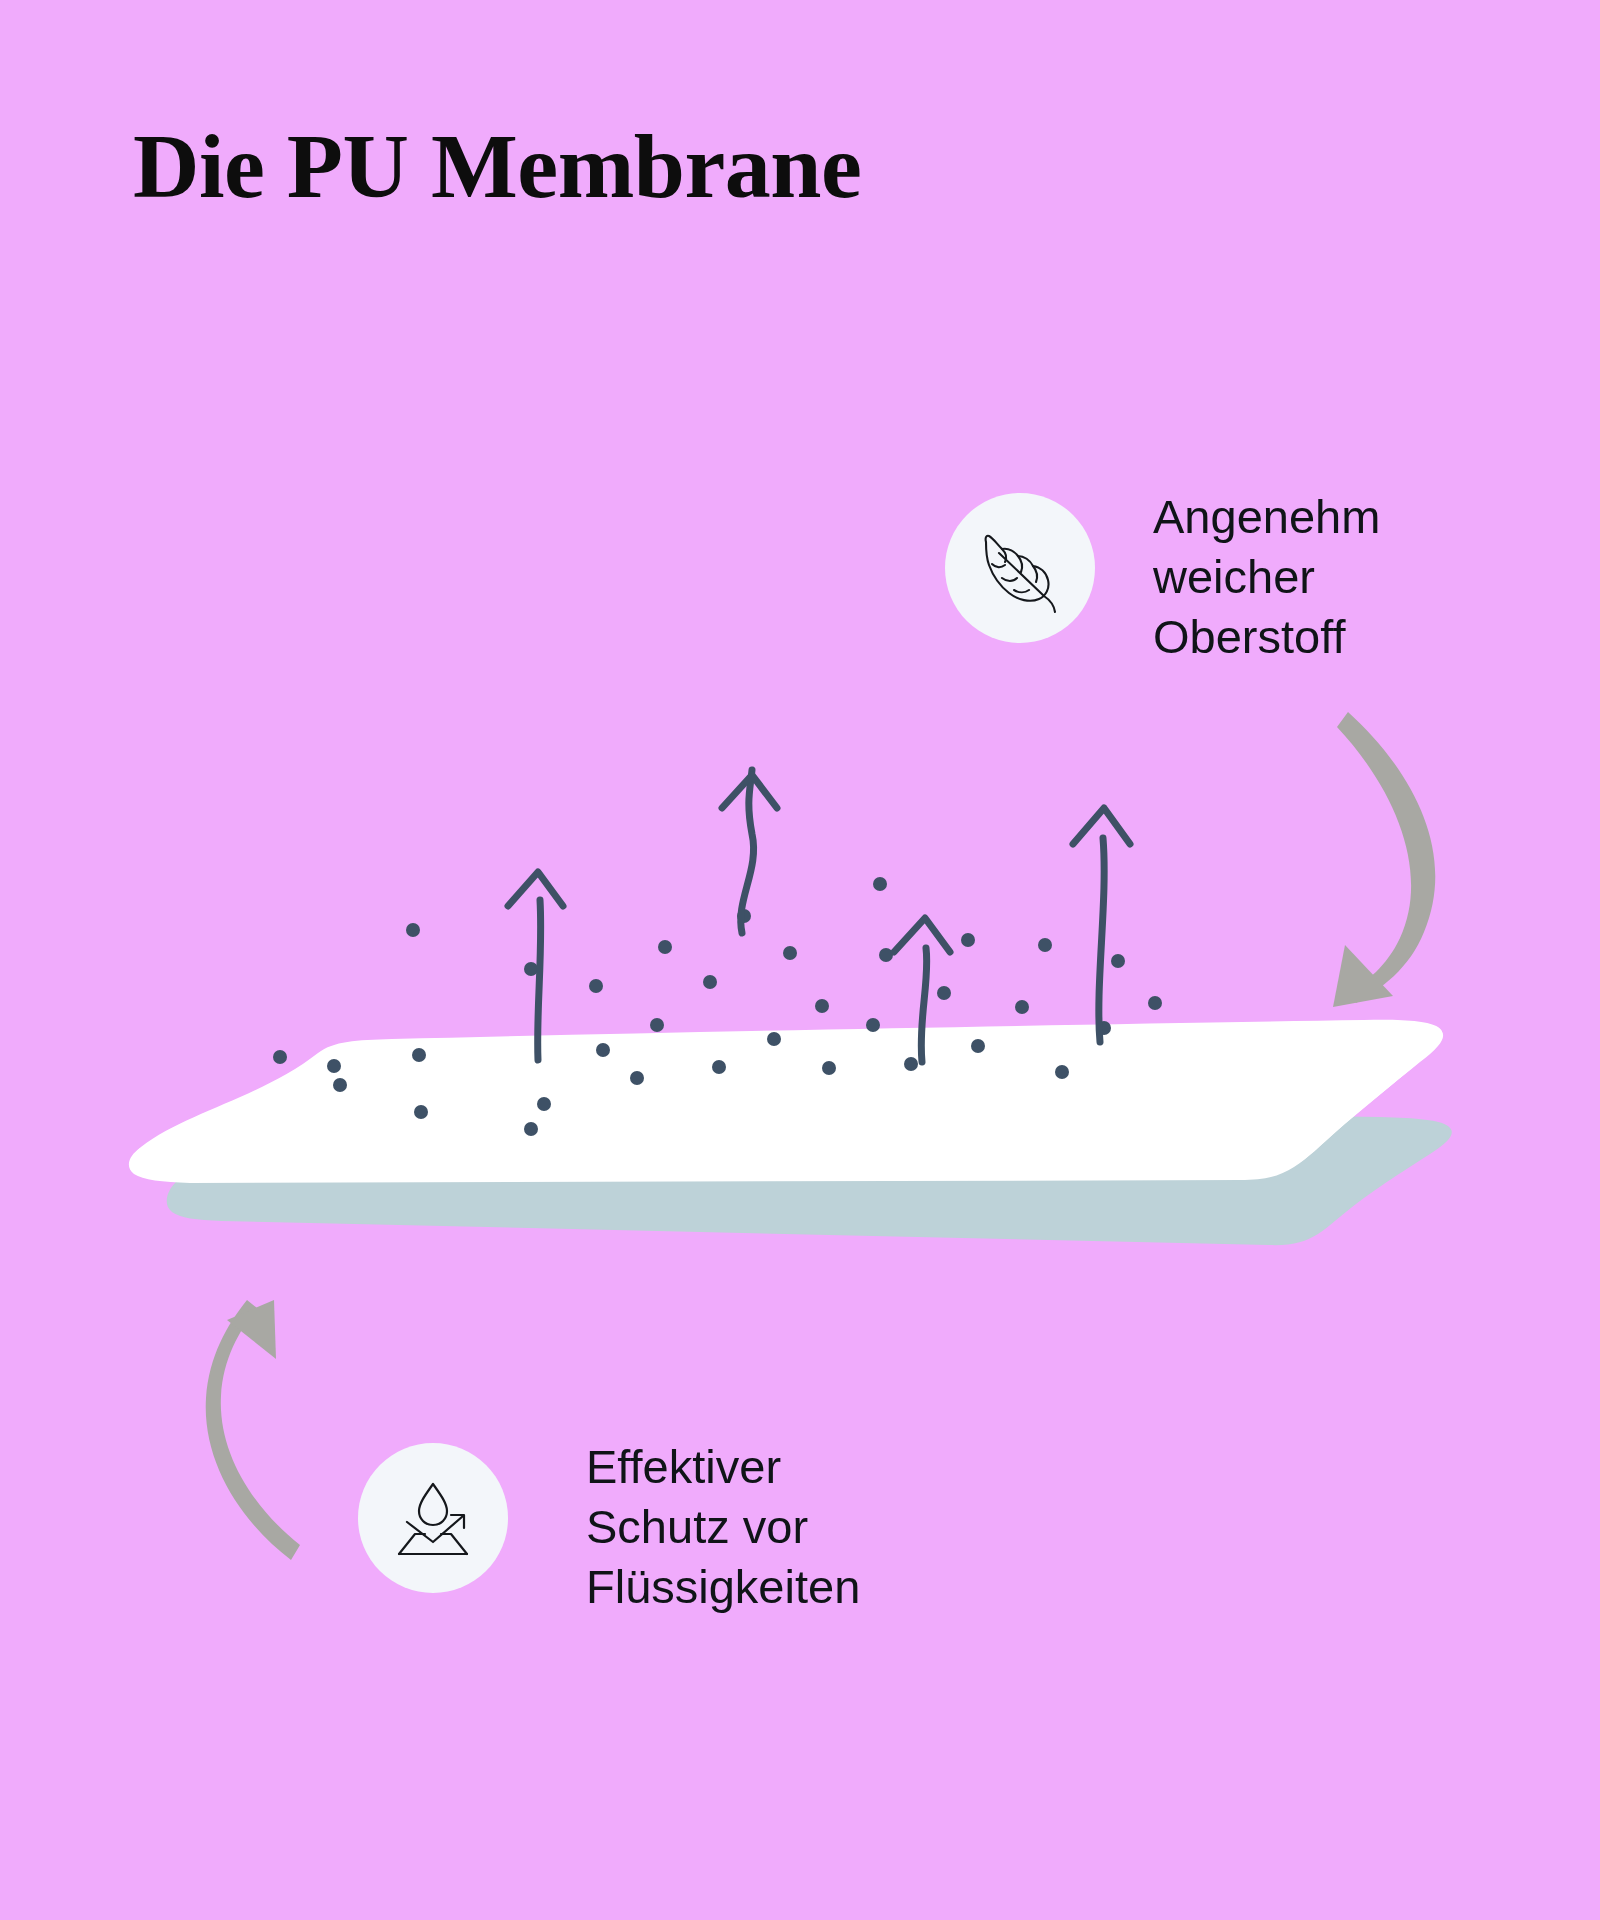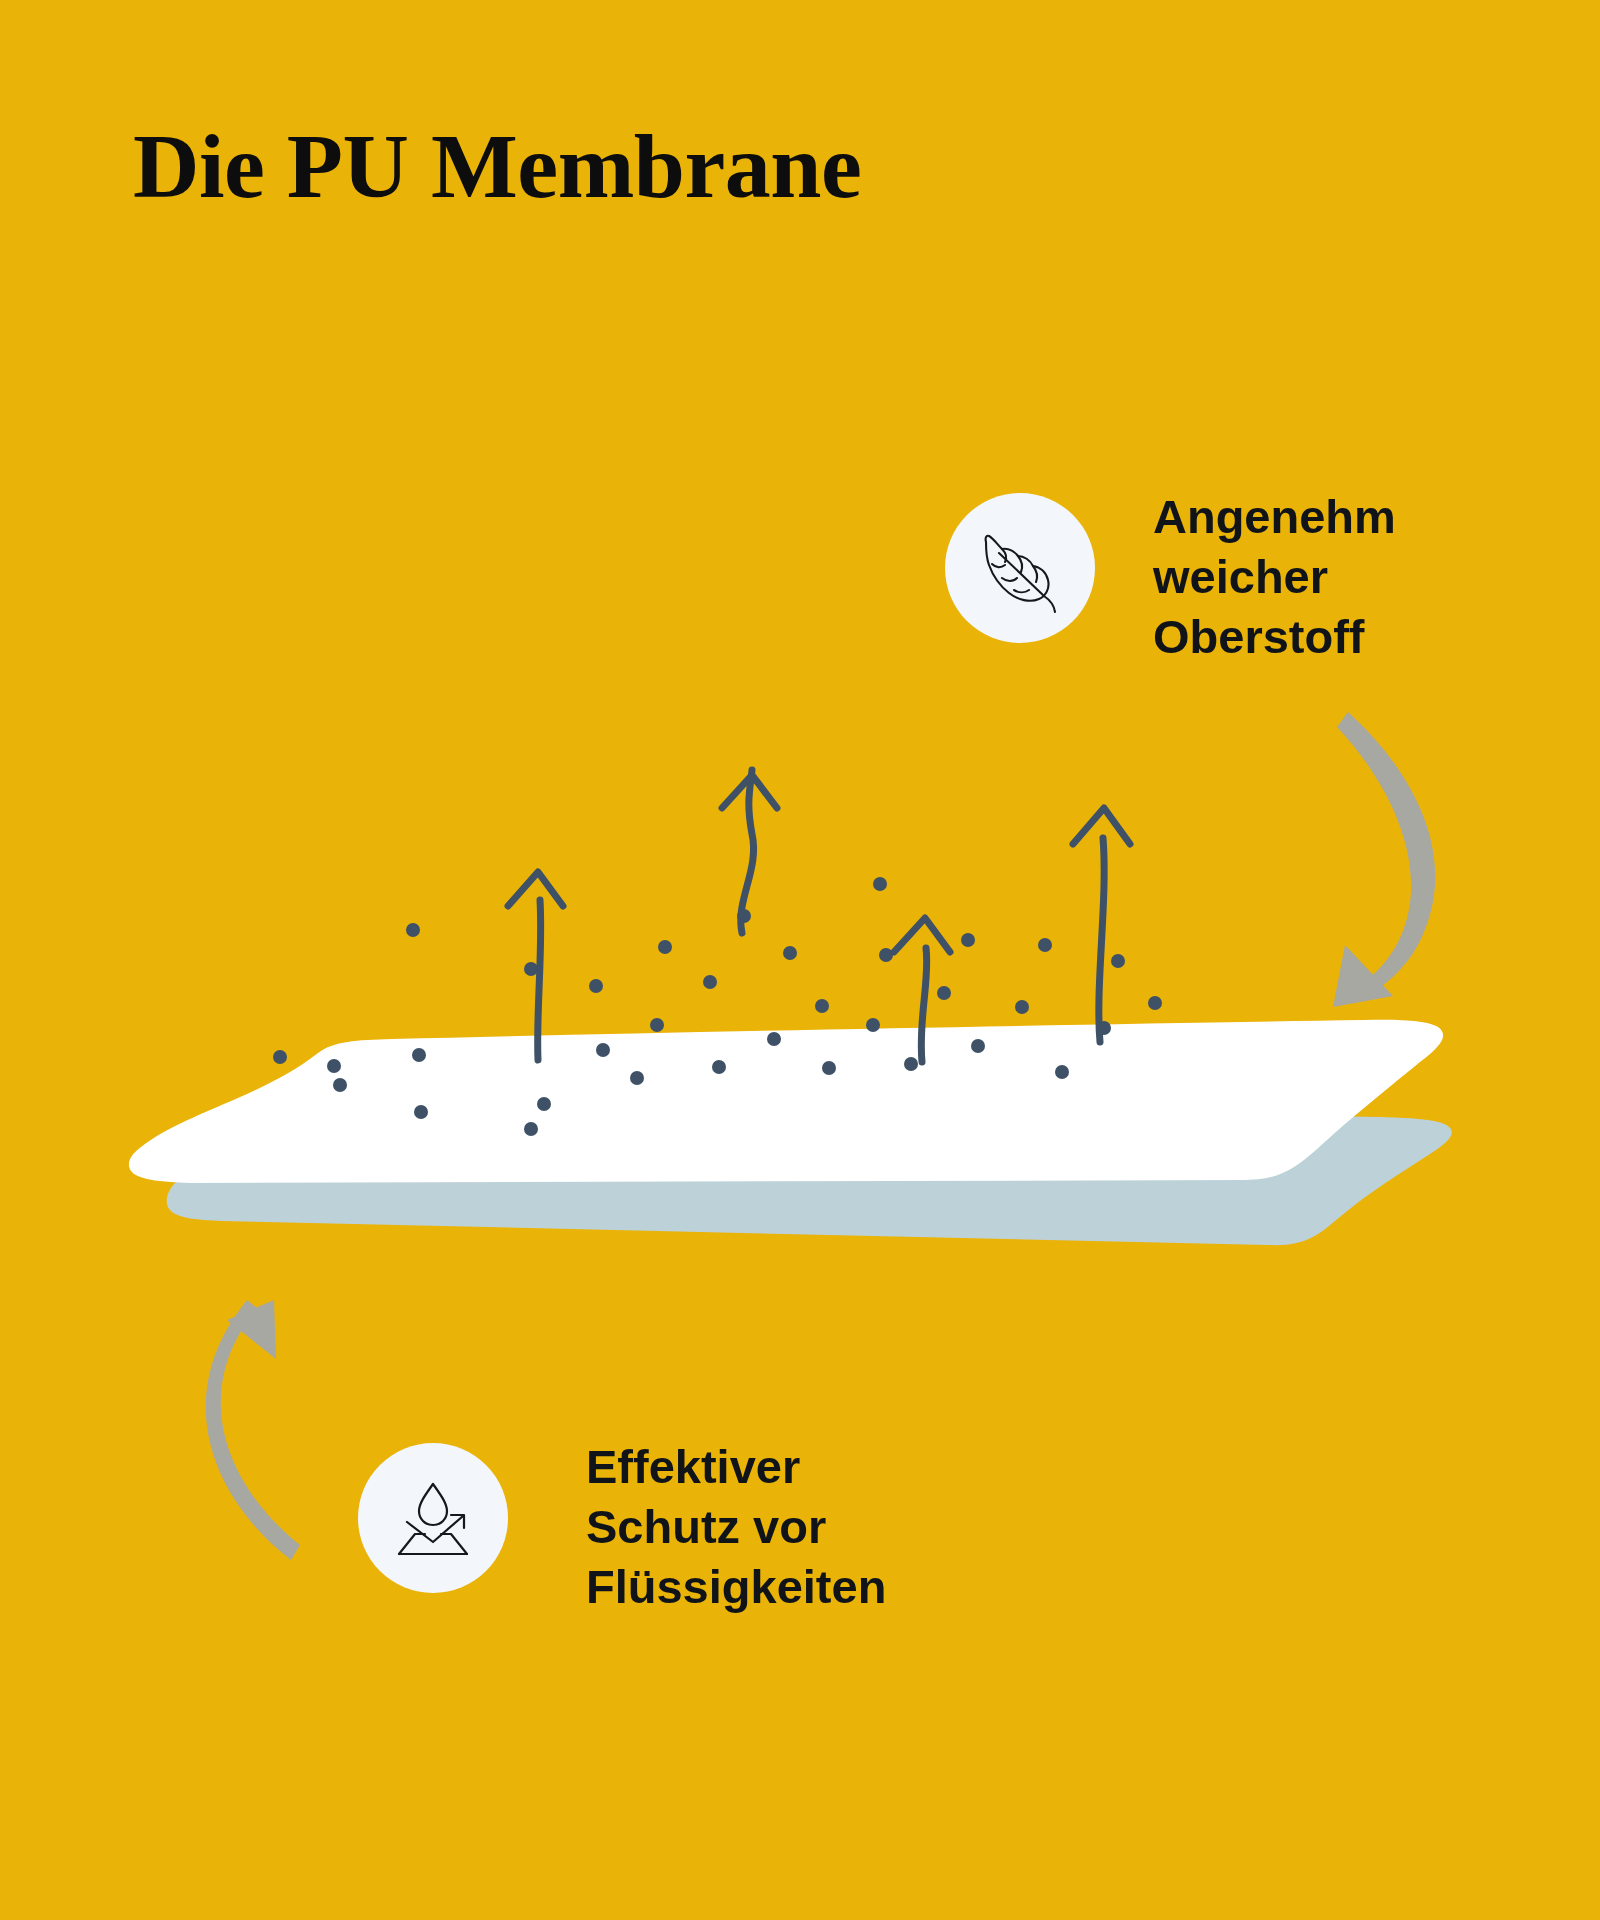--- a/index.html
+++ b/index.html
@@ -12,21 +12,21 @@
     background: #e2e9f2;
     font-family: "Liberation Sans", sans-serif;
     overflow: hidden;
     position: relative;
   }
 
   #infographic {
     position: relative;
     width: 1600px;
     height: 1920px;
-    background: #eab308;
+    background: #f0abfc;
   }
 
   
   .title {
     position: absolute;
     left: 133px;
     top: 118px;
     font-family: "Liberation Serif", "DejaVu Serif", serif;
     font-size: 92px;
     font-weight: 700;
@@ -70,21 +70,21 @@
   }
   .callout-icon svg {
     display: block;
   }
 
   .callout-text {
     font-family: "Liberation Sans", "DejaVu Sans", sans-serif;
     font-size: 47px;
     line-height: 1.28;
     color: #101418;
-    font-weight: 700;
+    font-weight: 400;
     white-space: pre-line;
   }
 
   
   #callout-top {
     left: 945px;
     top: 493px;
   }
   #callout-top .callout-text {
     margin-left: 58px;

